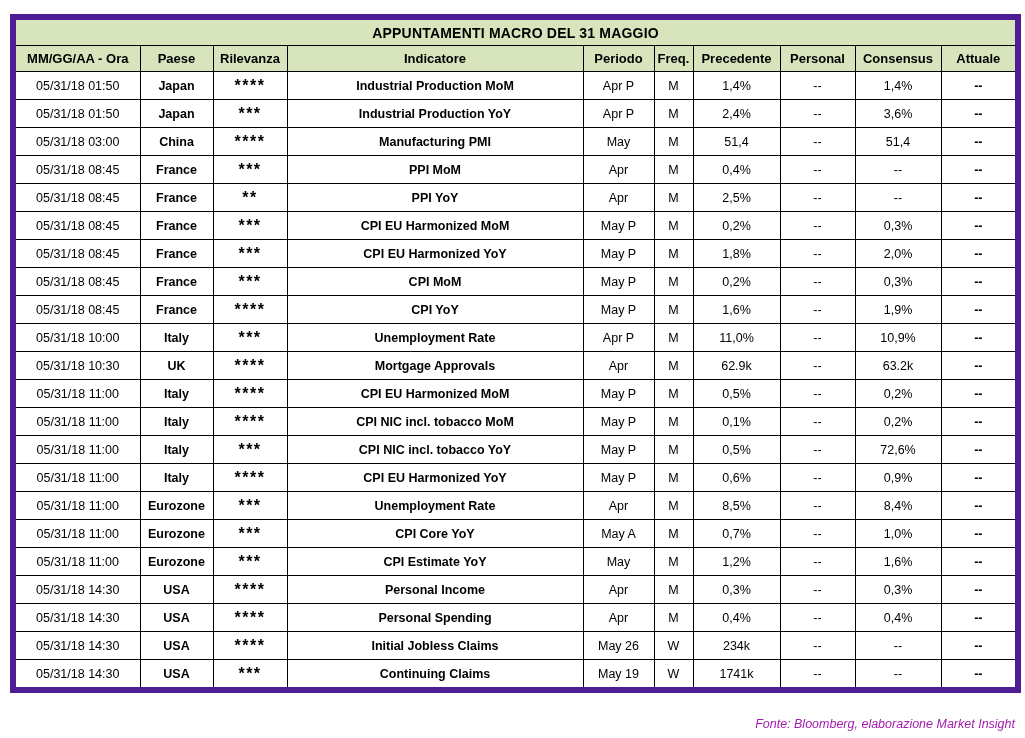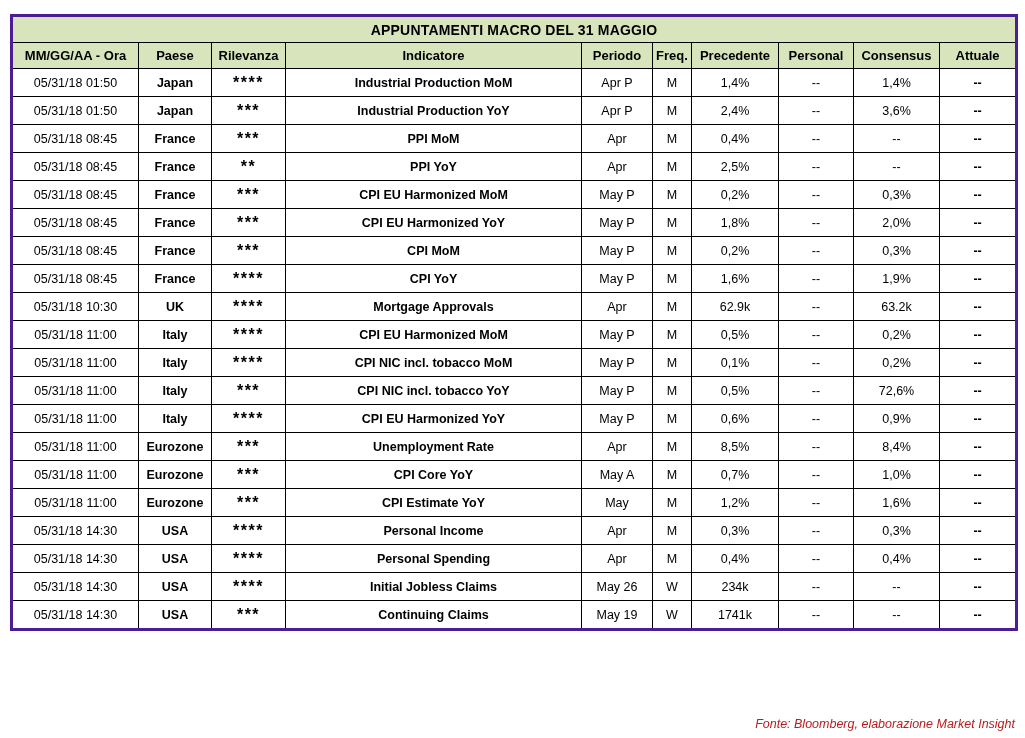--- a/index.html
+++ b/index.html
@@ -11,21 +11,21 @@
     font-family: "Liberation Sans", sans-serif;
     overflow: hidden;
   }
   #calendar-table {
     position: absolute;
     left: 10px;
     top: 14px;
     width: 1005px;
     border-collapse: collapse;
     table-layout: fixed;
-    border: 3px solid #4c1d95;
+    border: 6px solid #4c1d95;
   }
   #calendar-table th, #calendar-table td {
     border: 1px solid #000;
     text-align: center;
     vertical-align: middle;
     padding: 0 2px;
     overflow: hidden;
     white-space: nowrap;
     color: #000;
   }
@@ -65,21 +65,21 @@
     padding-top: 6px;
   }
   #source-note {
     position: absolute;
     top: 717px;
     left: 10px;
     width: 1005px;
     text-align: right;
     font-size: 12.5px;
     font-style: italic;
-    color: #b91c1c;
+    color: #a21caf;
   }
 </style>
 </head>
 <body>
 
 <table id="calendar-table">
   <colgroup>
       <col style="width: 127px;">
       <col style="width: 73px;">
       <col style="width: 74px;">
@@ -126,20 +126,32 @@
         <td class="c-country">Japan</td>
         <td class="c-relevance">***</td>
         <td class="c-indicator">Industrial Production YoY</td>
         <td class="c-period">Apr P</td>
         <td class="c-freq">M</td>
         <td class="c-previous">2,4%</td>
         <td class="c-revised">--</td>
         <td class="c-consensus">3,6%</td>
         <td class="c-actual">--</td>
       </tr>
+      <tr class="group-end">
+        <td class="c-datetime">05/31/18 03:00</td>
+        <td class="c-country">China</td>
+        <td class="c-relevance">****</td>
+        <td class="c-indicator">Manufacturing PMI</td>
+        <td class="c-period">May</td>
+        <td class="c-freq">M</td>
+        <td class="c-previous">51,4</td>
+        <td class="c-revised">--</td>
+        <td class="c-consensus">51,4</td>
+        <td class="c-actual">--</td>
+      </tr>
       <tr>
         <td class="c-datetime">05/31/18 08:45</td>
         <td class="c-country">France</td>
         <td class="c-relevance">***</td>
         <td class="c-indicator">PPI MoM</td>
         <td class="c-period">Apr</td>
         <td class="c-freq">M</td>
         <td class="c-previous">0,4%</td>
         <td class="c-revised">--</td>
         <td class="c-consensus">--</td>
@@ -196,20 +208,32 @@
       <tr class="group-end">
         <td class="c-datetime">05/31/18 08:45</td>
         <td class="c-country">France</td>
         <td class="c-relevance">****</td>
         <td class="c-indicator">CPI YoY</td>
         <td class="c-period">May P</td>
         <td class="c-freq">M</td>
         <td class="c-previous">1,6%</td>
         <td class="c-revised">--</td>
         <td class="c-consensus">1,9%</td>
+        <td class="c-actual">--</td>
+      </tr>
+      <tr class="group-end">
+        <td class="c-datetime">05/31/18 10:00</td>
+        <td class="c-country">Italy</td>
+        <td class="c-relevance">***</td>
+        <td class="c-indicator">Unemployment Rate</td>
+        <td class="c-period">Apr P</td>
+        <td class="c-freq">M</td>
+        <td class="c-previous">11,0%</td>
+        <td class="c-revised">--</td>
+        <td class="c-consensus">10,9%</td>
         <td class="c-actual">--</td>
       </tr>
       <tr class="group-end">
         <td class="c-datetime">05/31/18 10:30</td>
         <td class="c-country">UK</td>
         <td class="c-relevance">****</td>
         <td class="c-indicator">Mortgage Approvals</td>
         <td class="c-period">Apr</td>
         <td class="c-freq">M</td>
         <td class="c-previous">62.9k</td>

